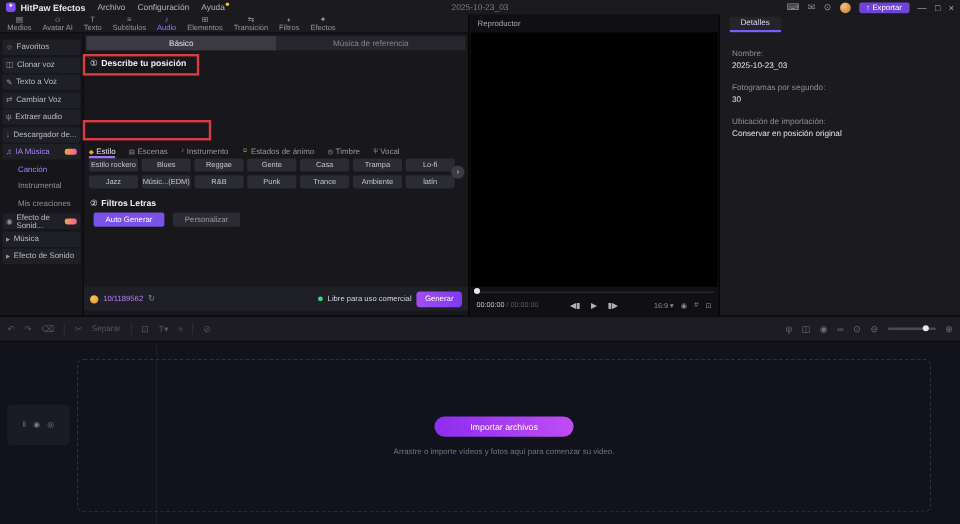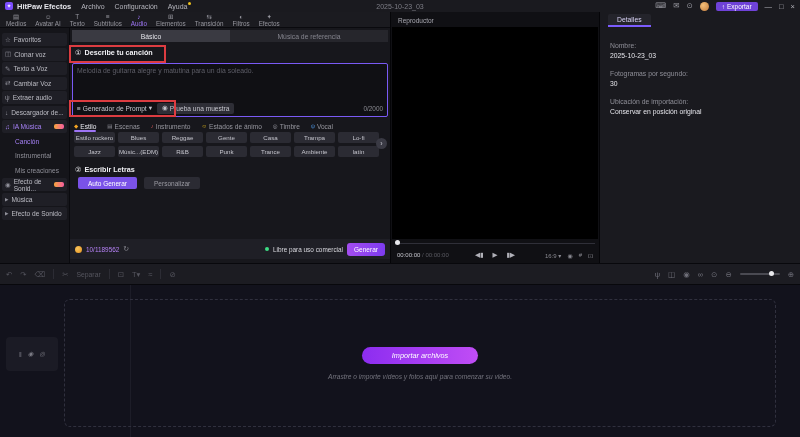--- a/index.html
+++ b/index.html
@@ -128,21 +128,21 @@
   .tlbar { position:absolute; left:0; top:263px; width:800px; height:22px; background:#1c1c22;
     border-top:1px solid #08080c; border-bottom:1px solid #08080c; display:flex; align-items:center; padding:0 6px; }
   .tl-left { display:flex; align-items:center; gap:8px; color:#55555e; font-size:7.5px; }
   .tl-left .lbl { font-size:6.8px; }
   .vdiv { width:1px; height:10px; background:#2c2c34; }
   .tl-right { margin-left:auto; display:flex; align-items:center; gap:8px; color:#6e6e78; font-size:7.5px; }
   .zslider { width:40px; height:2px; background:#4a4a52; border-radius:1px; position:relative; }
   .zknob { position:absolute; right:6px; top:-2px; width:5px; height:5px; border-radius:50%; background:#e8e8ec; }
 
   
-  .timeline { position:absolute; left:0; top:285px; width:800px; height:152px; background:#12121c;font-style:italic; }
+  .timeline { position:absolute; left:0; top:285px; width:800px; height:152px; background:#12121c; }
   .tl-vline { position:absolute; left:130px; top:0; bottom:0; width:1px; background:#1d1d28; }
   .trackbox { position:absolute; left:6px; top:52px; width:52px; height:34px; background:#1b1b25;
     border-radius:4px; display:flex; align-items:center; justify-content:center; gap:6px;
     color:#7a7a84; font-size:6.5px; }
   .dropzone { position:absolute; left:64px; top:14px; width:712px; height:128px;
     border:1px dashed #30303e; border-radius:6px; display:flex; flex-direction:column;
     align-items:center; justify-content:center; gap:9px; }
   .importbtn { width:116px; height:17px; border-radius:9px; color:#fff; font-size:7.3px;
     background:linear-gradient(90deg,#8c2df0,#c04df5); display:flex; align-items:center; justify-content:center; }
   .drophint { font-size:6.6px; color:#74747e; }
@@ -259,36 +259,21 @@
     </div>
 </div>
 
 <div class="panel">
   <div class="ptabs">
     <div class="ptab sel">Básico</div>
     <div class="ptab">Música de referencia</div>
   </div>
   <div class="step" style="top:20px;">
     <span class="stepnum">①</span>
-    <span>Describe tu canción</span>
-  </div>
-  <div class="ta-wrap">
-    <textarea class="ta" placeholder="Melodía de guitarra alegre y matutina para un día soleado." style=""></textarea>
-    <div class="ta-foot">
-      <span class="promptgen">
-        <span>≡</span>
-        <span>Generador de Prompt</span>
-        <span>▾</span>
-      </span>
-      <span class="samplebtn">
-        <span>◉</span>
-        <span>Prueba una muestra</span>
-      </span>
-      <span class="counter">0/2000</span>
-    </div>
+    <span>Describe tu posición</span>
   </div>
   <div class="cats">
     <span class="cat active c0">
         <span class="g">◆</span>
         <span>Estilo</span>
       </span>
     <span class="cat c1">
         <span class="g">▤</span>
         <span>Escenas</span>
       </span>
@@ -323,21 +308,21 @@
     <span class="chip">Músic...(EDM)</span>
     <span class="chip">R&amp;B</span>
     <span class="chip">Punk</span>
     <span class="chip">Trance</span>
     <span class="chip">Ambiente</span>
     <span class="chip">latín</span>
   </div>
   <div class="more">›</div>
   <div class="step" style="top:137px;">
     <span class="stepnum">②</span>
-    <span>Escribir Letras</span>
+    <span>Filtros Letras</span>
   </div>
   <div class="lyricbtns">
     <span class="lbtn auto">Auto Generar</span>
     <span class="lbtn custom">Personalizar</span>
   </div>
   <div class="pfoot">
     <span class="coin"></span>
     <span class="credits">10/1189562</span>
     <span class="refresh">↻</span>
     <span class="greendot"></span>

